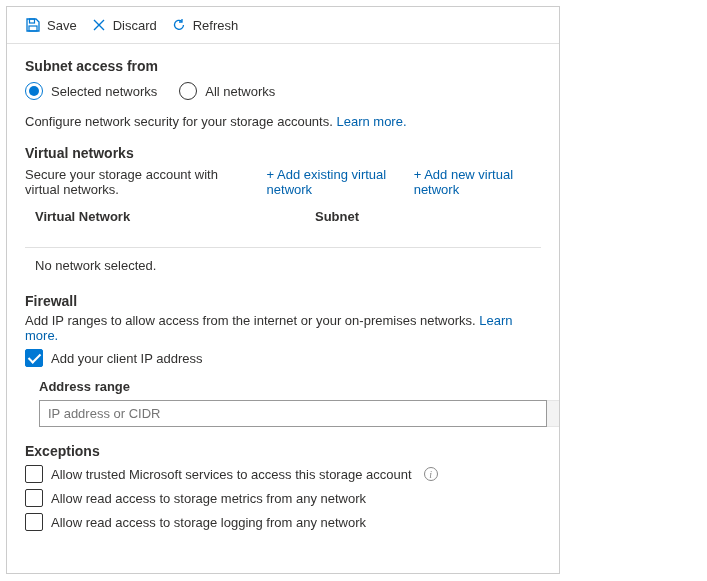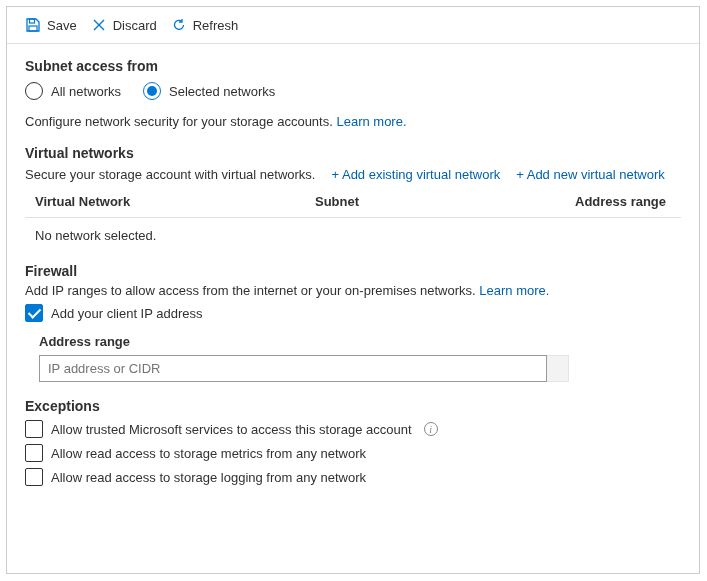--- a/index.html
+++ b/index.html
@@ -4,21 +4,21 @@
 <style>
   * { box-sizing: border-box; }
   body {
     margin: 0;
     padding: 6px;
     font-family: "Segoe UI", -apple-system, sans-serif;
     font-size: 13px;
     color: #323130;
   }
   .frame {
-    width: 694px;
+    width: 554px;
     height: 568px;
     border: 1px solid #ccc;
     background: #fff;
     overflow: hidden;
   }
   .toolbar {
     display: flex;
     align-items: center;
     gap: 14px;
     padding: 10px 18px 10px 18px;
@@ -194,27 +194,27 @@
         <path d="M11 2 L11 5 L8 5" fill="none" stroke="#0078d4" stroke-width="1.3"></path>
       </svg>
       <span>Refresh</span>
     </span>
   </div>
 
   <div class="content">
 
     <div class="section-header">Subnet access from</div>
     <div class="radio-row">
+      <span class="radio selected">
+        <span class="radio-circle"></span>
+        <span>Selected networks</span>
+      </span>
       <span class="radio">
         <span class="radio-circle"></span>
         <span>All networks</span>
-      </span>
-      <span class="radio selected">
-        <span class="radio-circle"></span>
-        <span>Selected networks</span>
       </span>
     </div>
 
     <div class="desc">
       <span>Configure network security for your storage accounts.</span>
       <span class="link">Learn more.</span>
     </div>
 
     <div class="section-header pt">Virtual networks</div>
     <div class="vnet-row">

